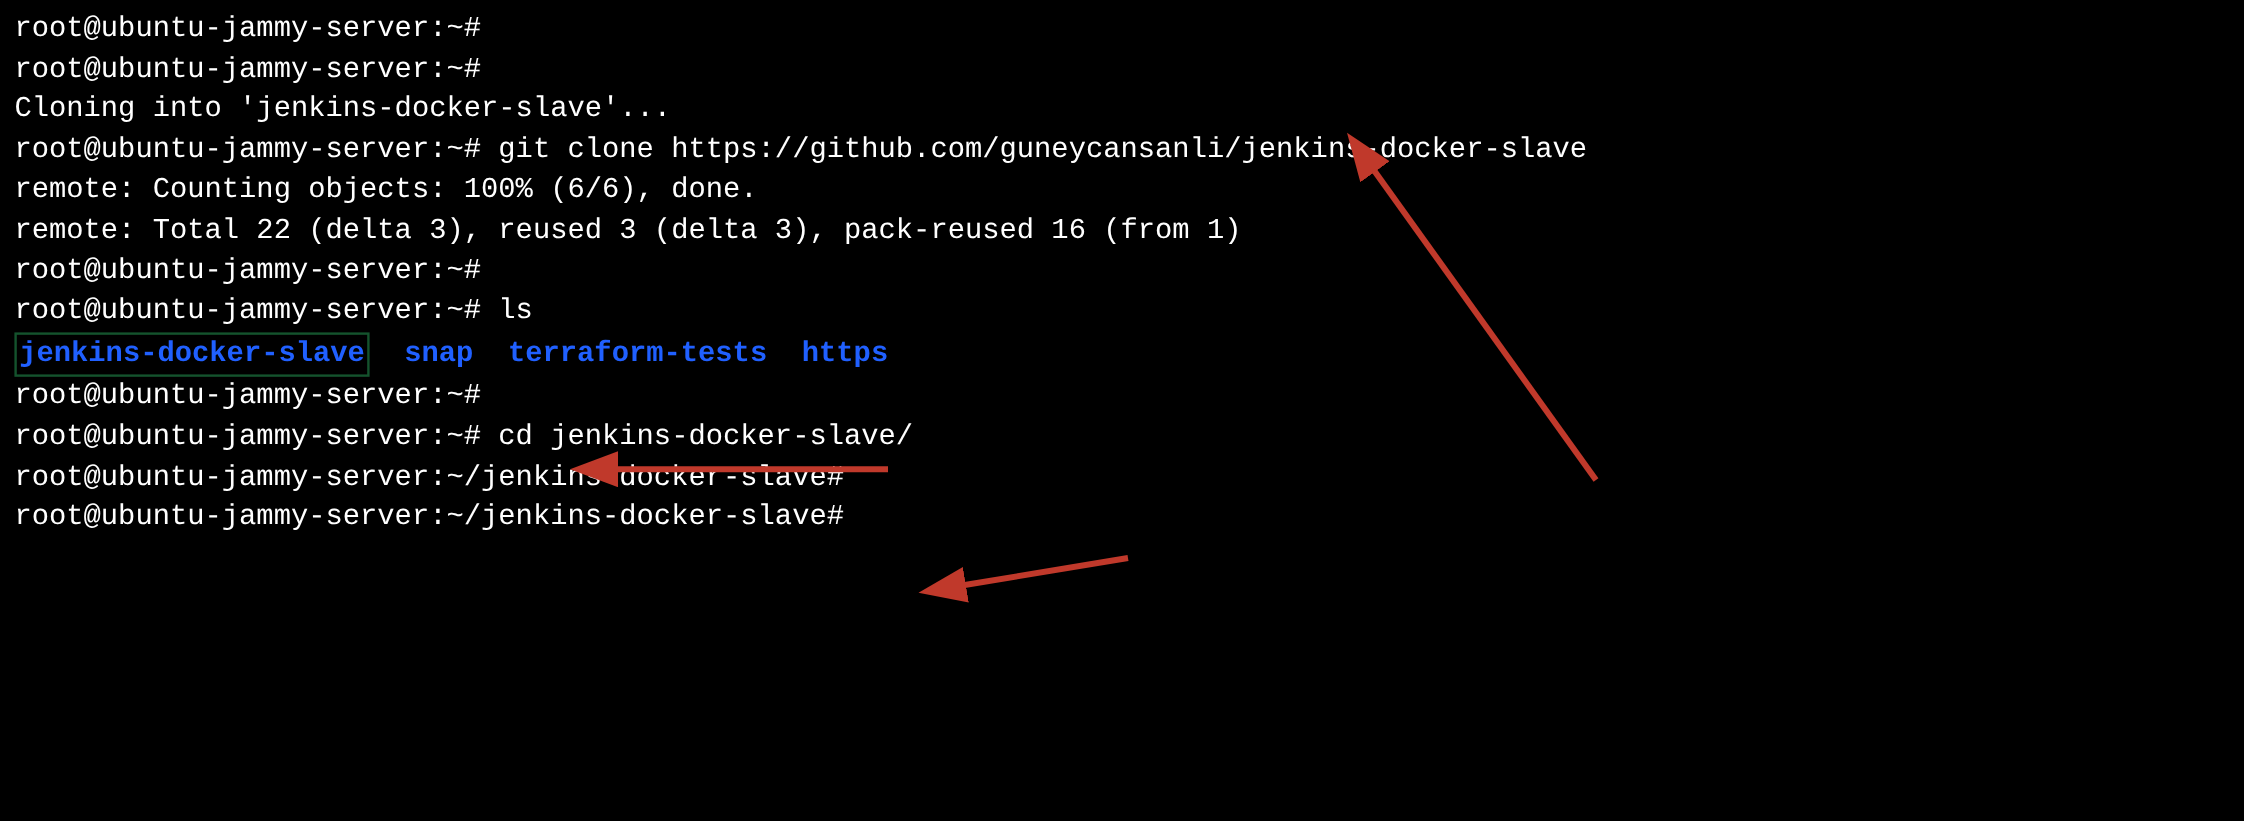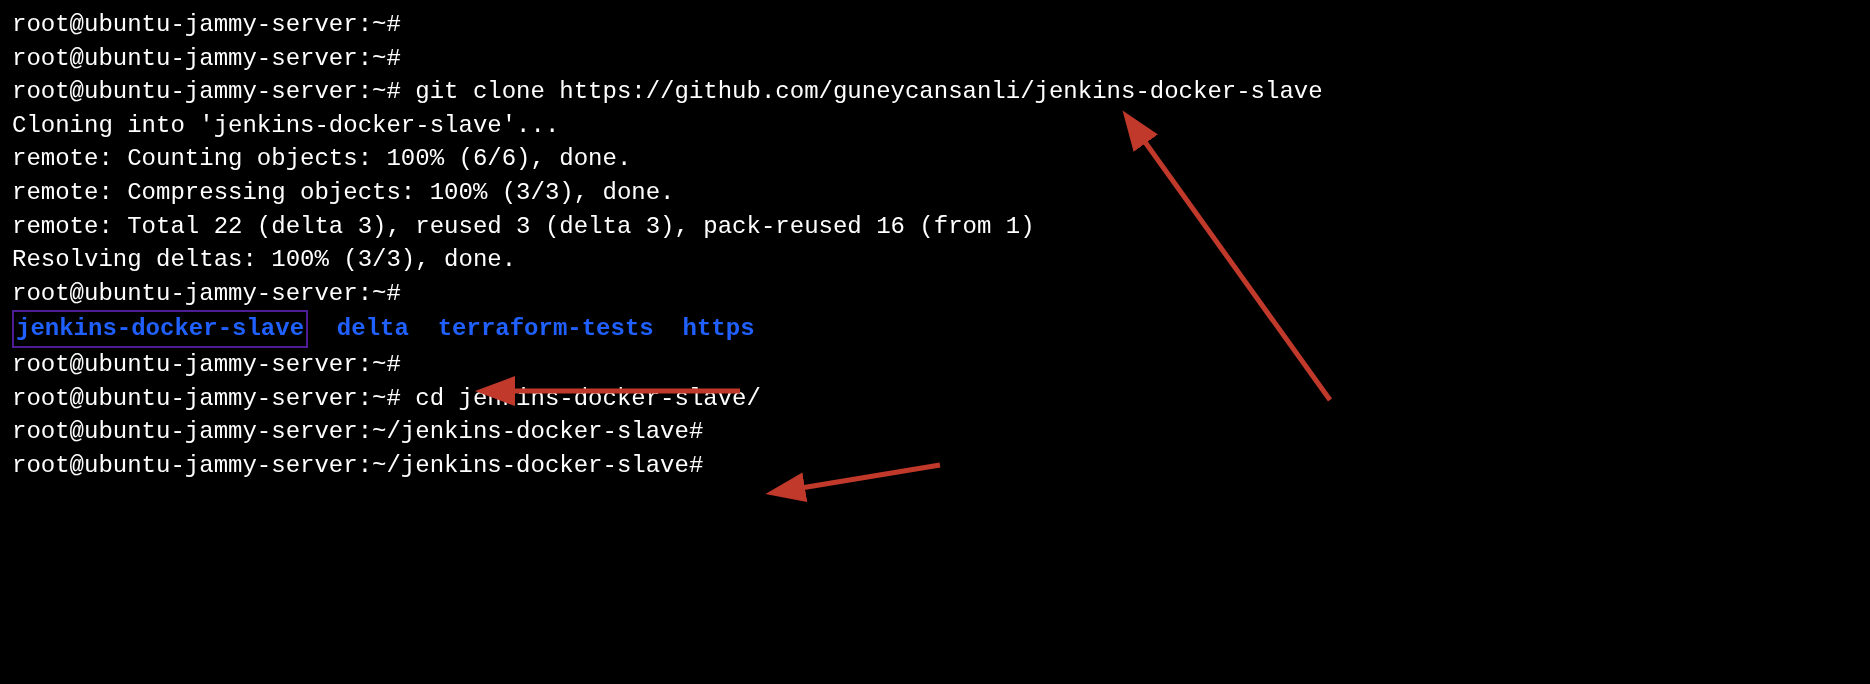--- a/index.html
+++ b/index.html
@@ -20,45 +20,44 @@
       position: relative;
     }
     .line {
       white-space: pre;
     }
     .dir {
       color: #2060ff;
       font-weight: bold;
     }
     .boxed {
-      border: 2px solid #4c1d95;
+      border: 2px solid #14532d;
       padding: 0 2px;
       display: inline-block;
     }
     .annotation-layer {
       position: absolute;
       top: 0;
       left: 0;
       pointer-events: none;
     }
   </style>
 </head>
 <body>
 
 <div class="terminal">
   <div class="line">root@ubuntu-jammy-server:~#</div>
   <div class="line">root@ubuntu-jammy-server:~#</div>
+  <div class="line">Cloning into 'jenkins-docker-slave'...</div>
   <div class="line"><span>root@ubuntu-jammy-server:~# </span><span>git clone https://github.com/guneycansanli/jenkins-docker-slave</span></div>
-  <div class="line">Cloning into 'jenkins-docker-slave'...</div>
   <div class="line">remote: Counting objects: 100% (6/6), done.</div>
-  <div class="line">remote: Compressing objects: 100% (3/3), done.</div>
   <div class="line">remote: Total 22 (delta 3), reused 3 (delta 3), pack-reused 16 (from 1)</div>
-  <div class="line">Resolving deltas: 100% (3/3), done.</div>
   <div class="line">root@ubuntu-jammy-server:~#</div>
-  <div class="line"><span class="boxed dir">jenkins-docker-slave</span><span>  </span><span class="dir">delta</span><span>  </span><span class="dir">terraform-tests</span><span>  </span><span class="dir">https</span></div>
+  <div class="line"><span>root@ubuntu-jammy-server:~# </span><span>ls</span></div>
+  <div class="line"><span class="boxed dir">jenkins-docker-slave</span><span>  </span><span class="dir">snap</span><span>  </span><span class="dir">terraform-tests</span><span>  </span><span class="dir">https</span></div>
   <div class="line">root@ubuntu-jammy-server:~#</div>
   <div class="line"><span>root@ubuntu-jammy-server:~# </span><span>cd jenkins-docker-slave/</span></div>
   <div class="line">root@ubuntu-jammy-server:~/jenkins-docker-slave#</div>
   <div class="line">root@ubuntu-jammy-server:~/jenkins-docker-slave#</div>
 </div>
 
 <svg class="annotation-layer" width="1870" height="684">
   <defs>
     <marker id="arrowhead" markerWidth="10" markerHeight="10" refX="2" refY="3" orient="auto">
       <polygon points="0 0, 8 3, 0 6" fill="#c0392b"></polygon>

